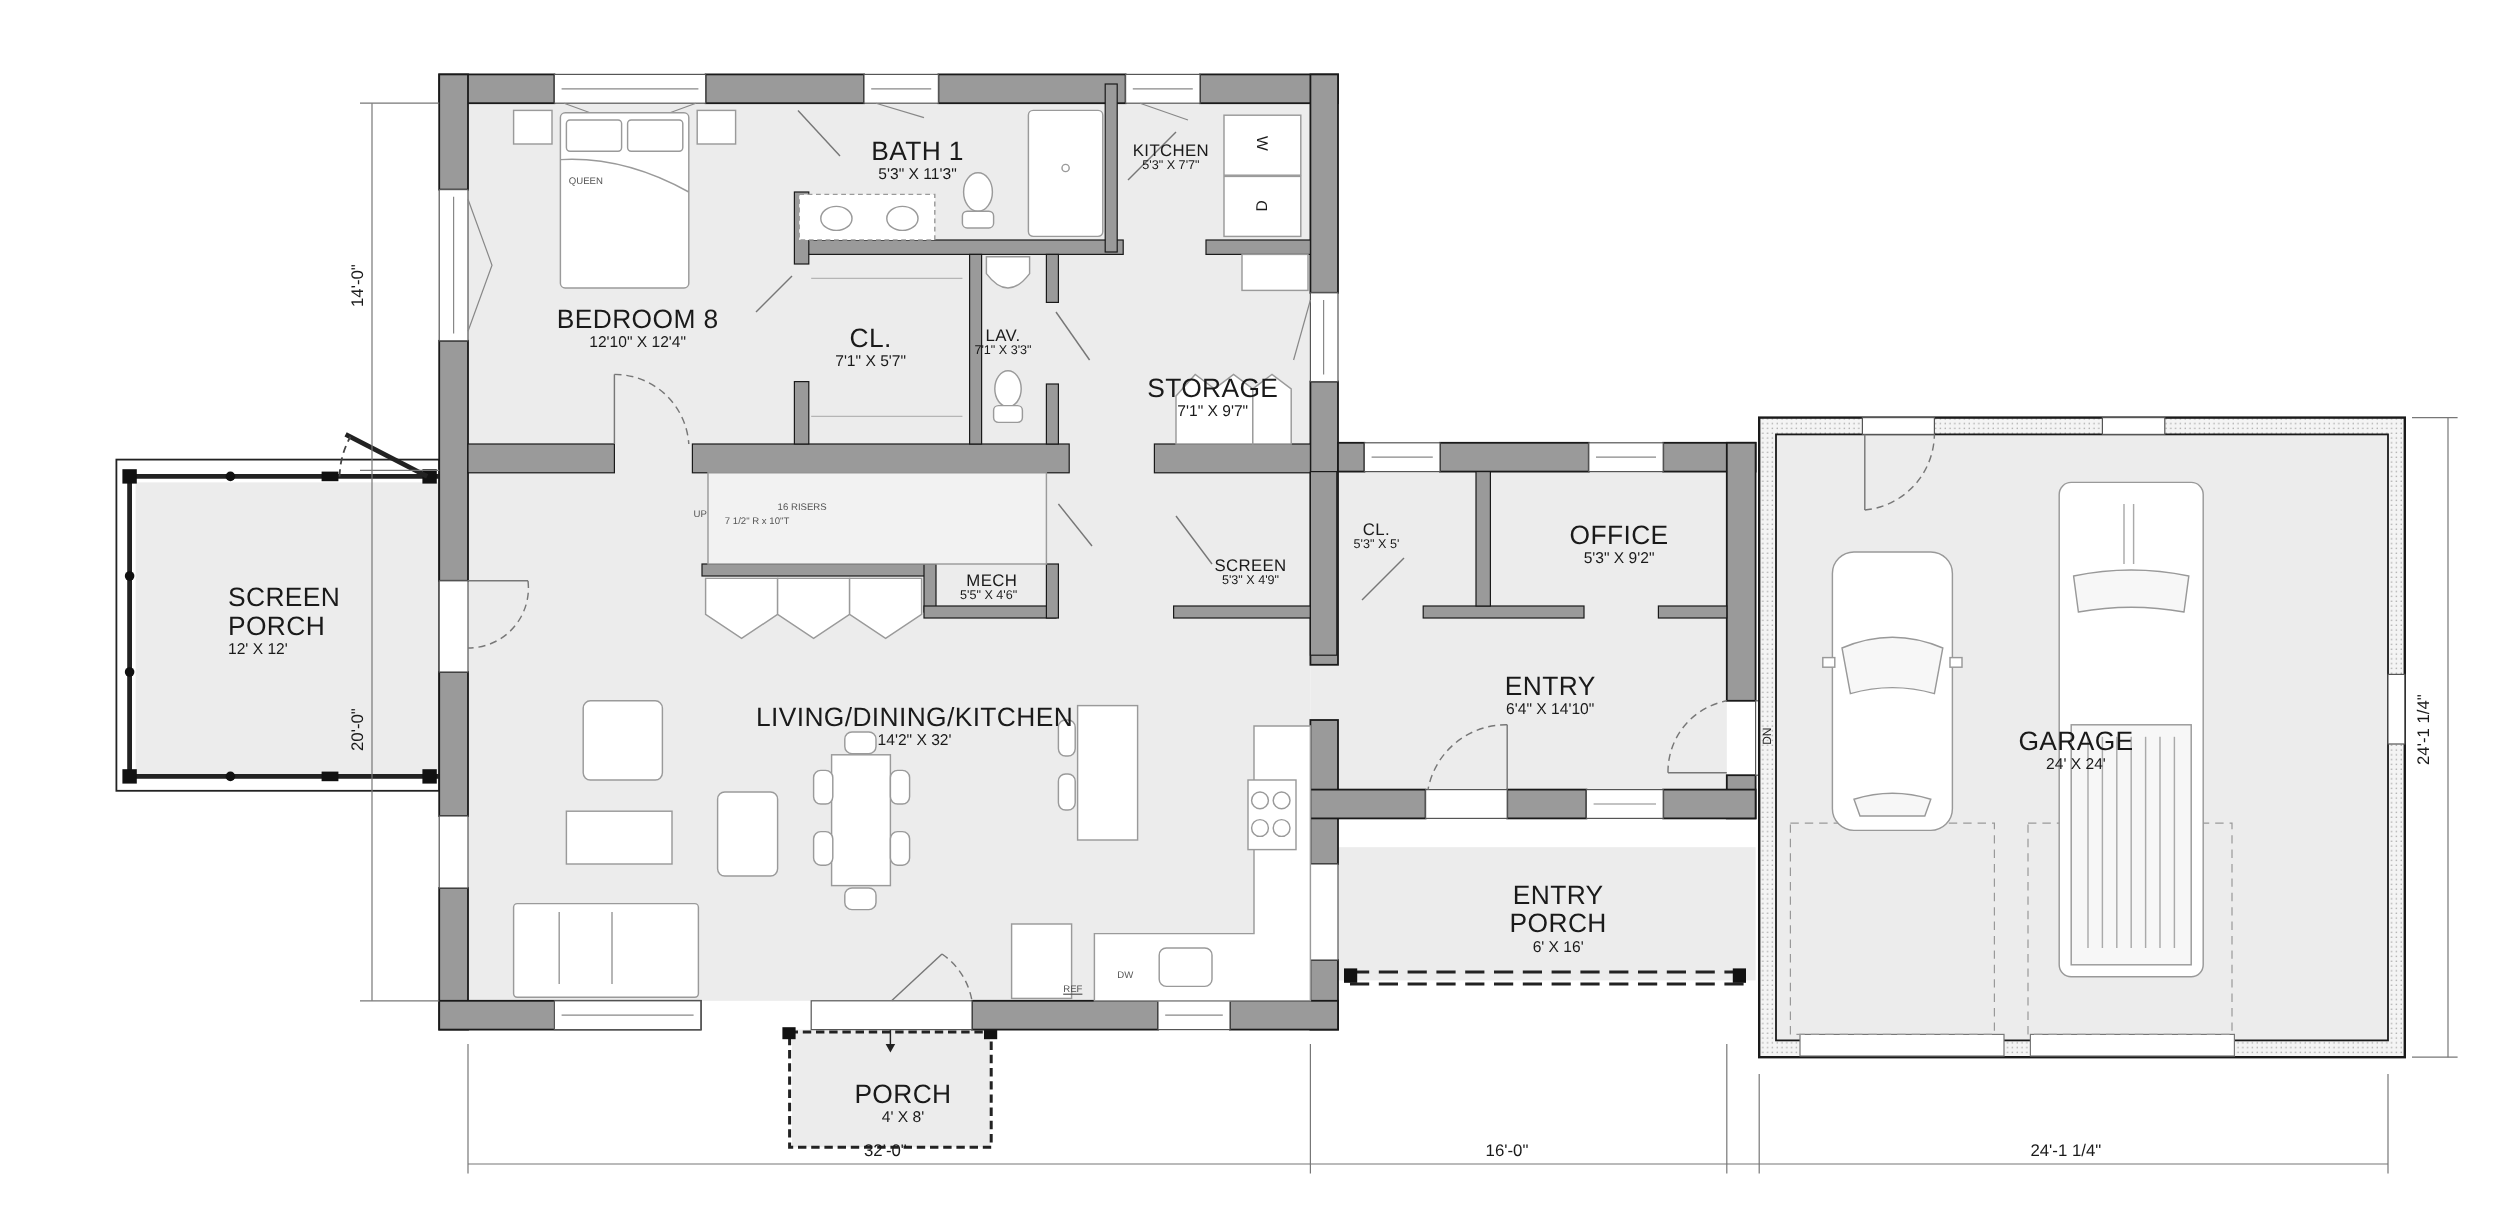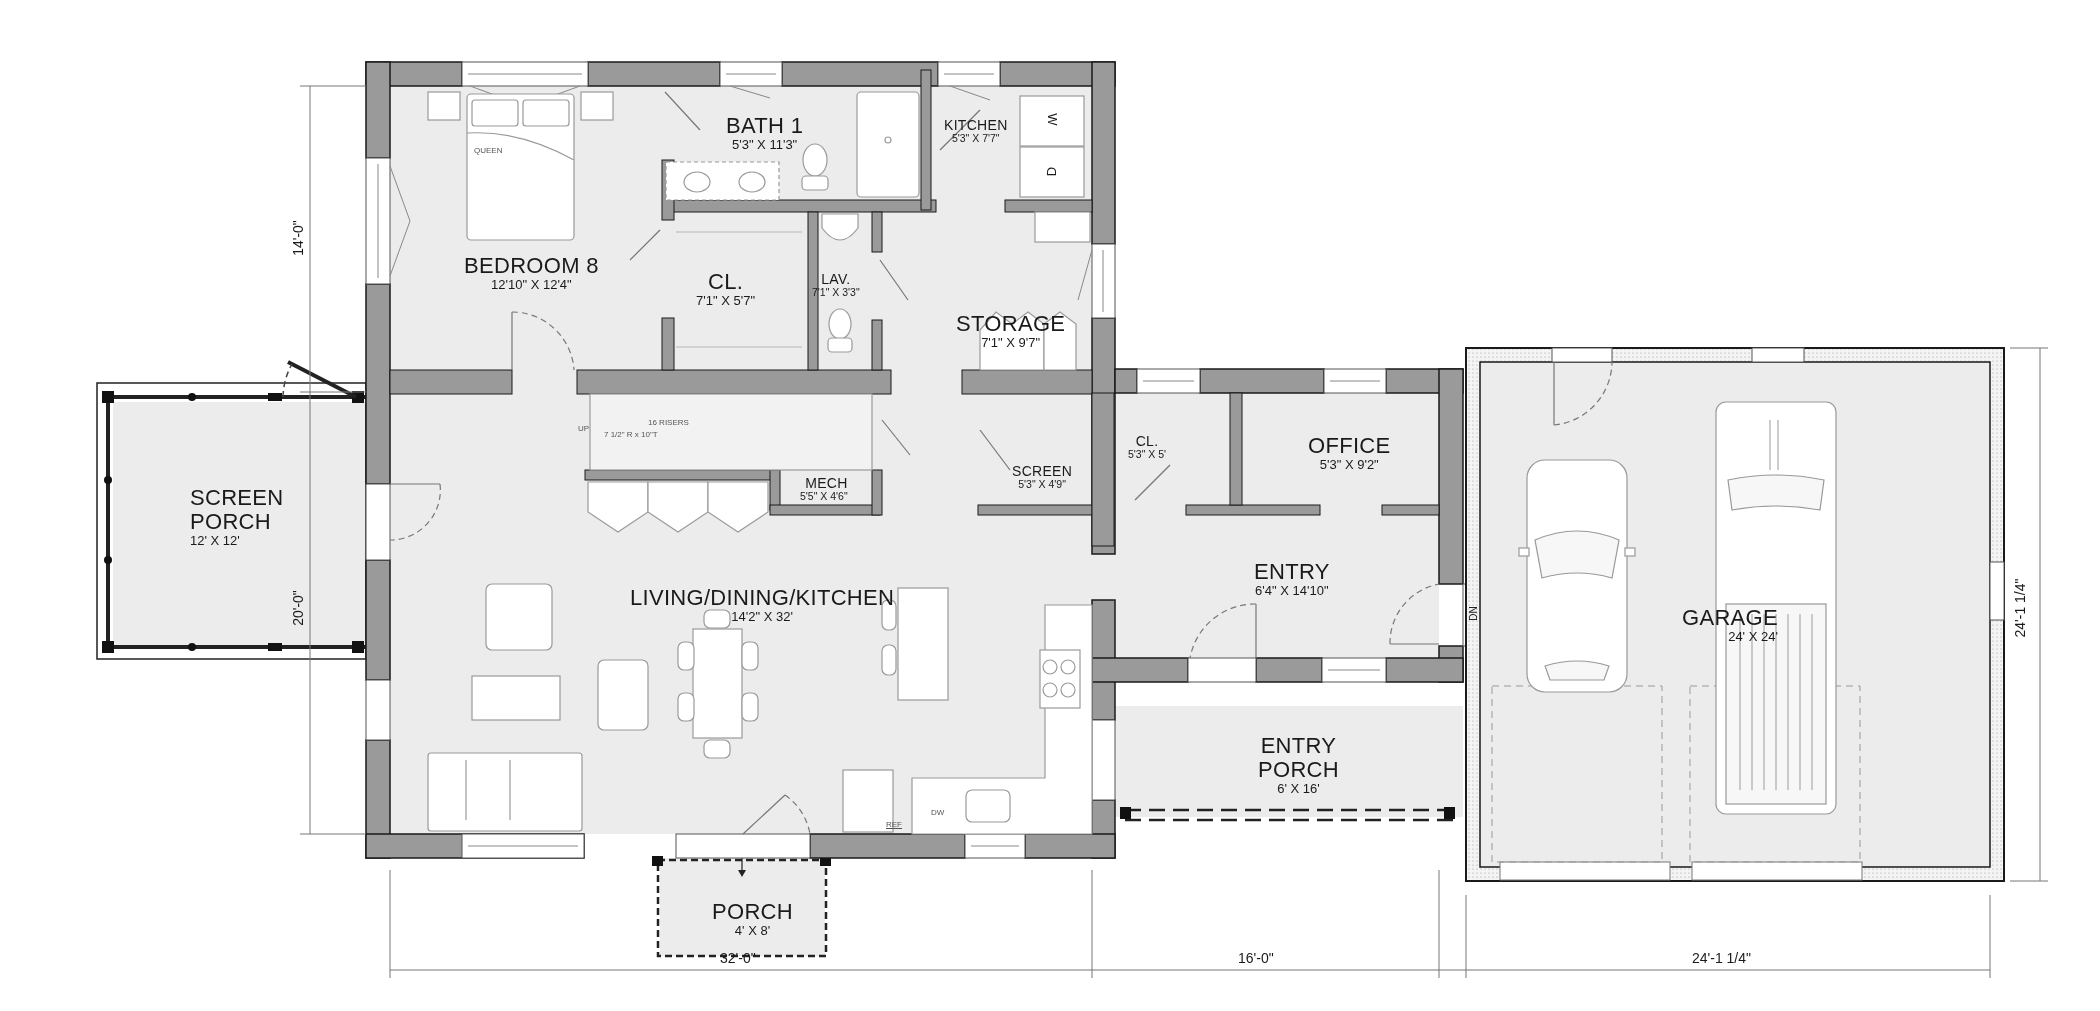--- a/index.html
+++ b/index.html
@@ -388,21 +388,21 @@
 </div>
 <div class="lbl" style="left:190px; top:486px; text-align:left;">
   <span class="name">SCREEN</span>
   <span class="name">PORCH</span>
   <span class="dim">12' X 12'</span>
 </div>
 <div class="lbl" style="left:712px; top:900px;">
   <span class="name">PORCH</span>
   <span class="dim">4' X 8'</span>
 </div>
-<div class="lbl" style="left:1682px; top:606px; text-align:right;">
+<div class="lbl" style="left:1682px; top:606px; text-align:center;">
   <span class="name">GARAGE</span>
   <span class="dim">24' X 24'</span>
 </div>
 
 <span class="tiny" style="left:474px; top:146px;">QUEEN</span>
 <span class="dimtxt" style="left:1046px; top:112px; font-size:13px; transform:rotate(90deg);">W</span>
 <span class="dimtxt" style="left:1047px; top:164px; font-size:13px; transform:rotate(-90deg);">D</span>
 <span class="tiny" style="left:931px; top:808px;">DW</span>
 <span class="tiny" style="left:886px; top:820px;text-decoration:underline;">REF</span>
 <span class="tiny" style="left:1466px; top:608px; font-size:10px; color:#222; transform:rotate(-90deg);">DN</span>

